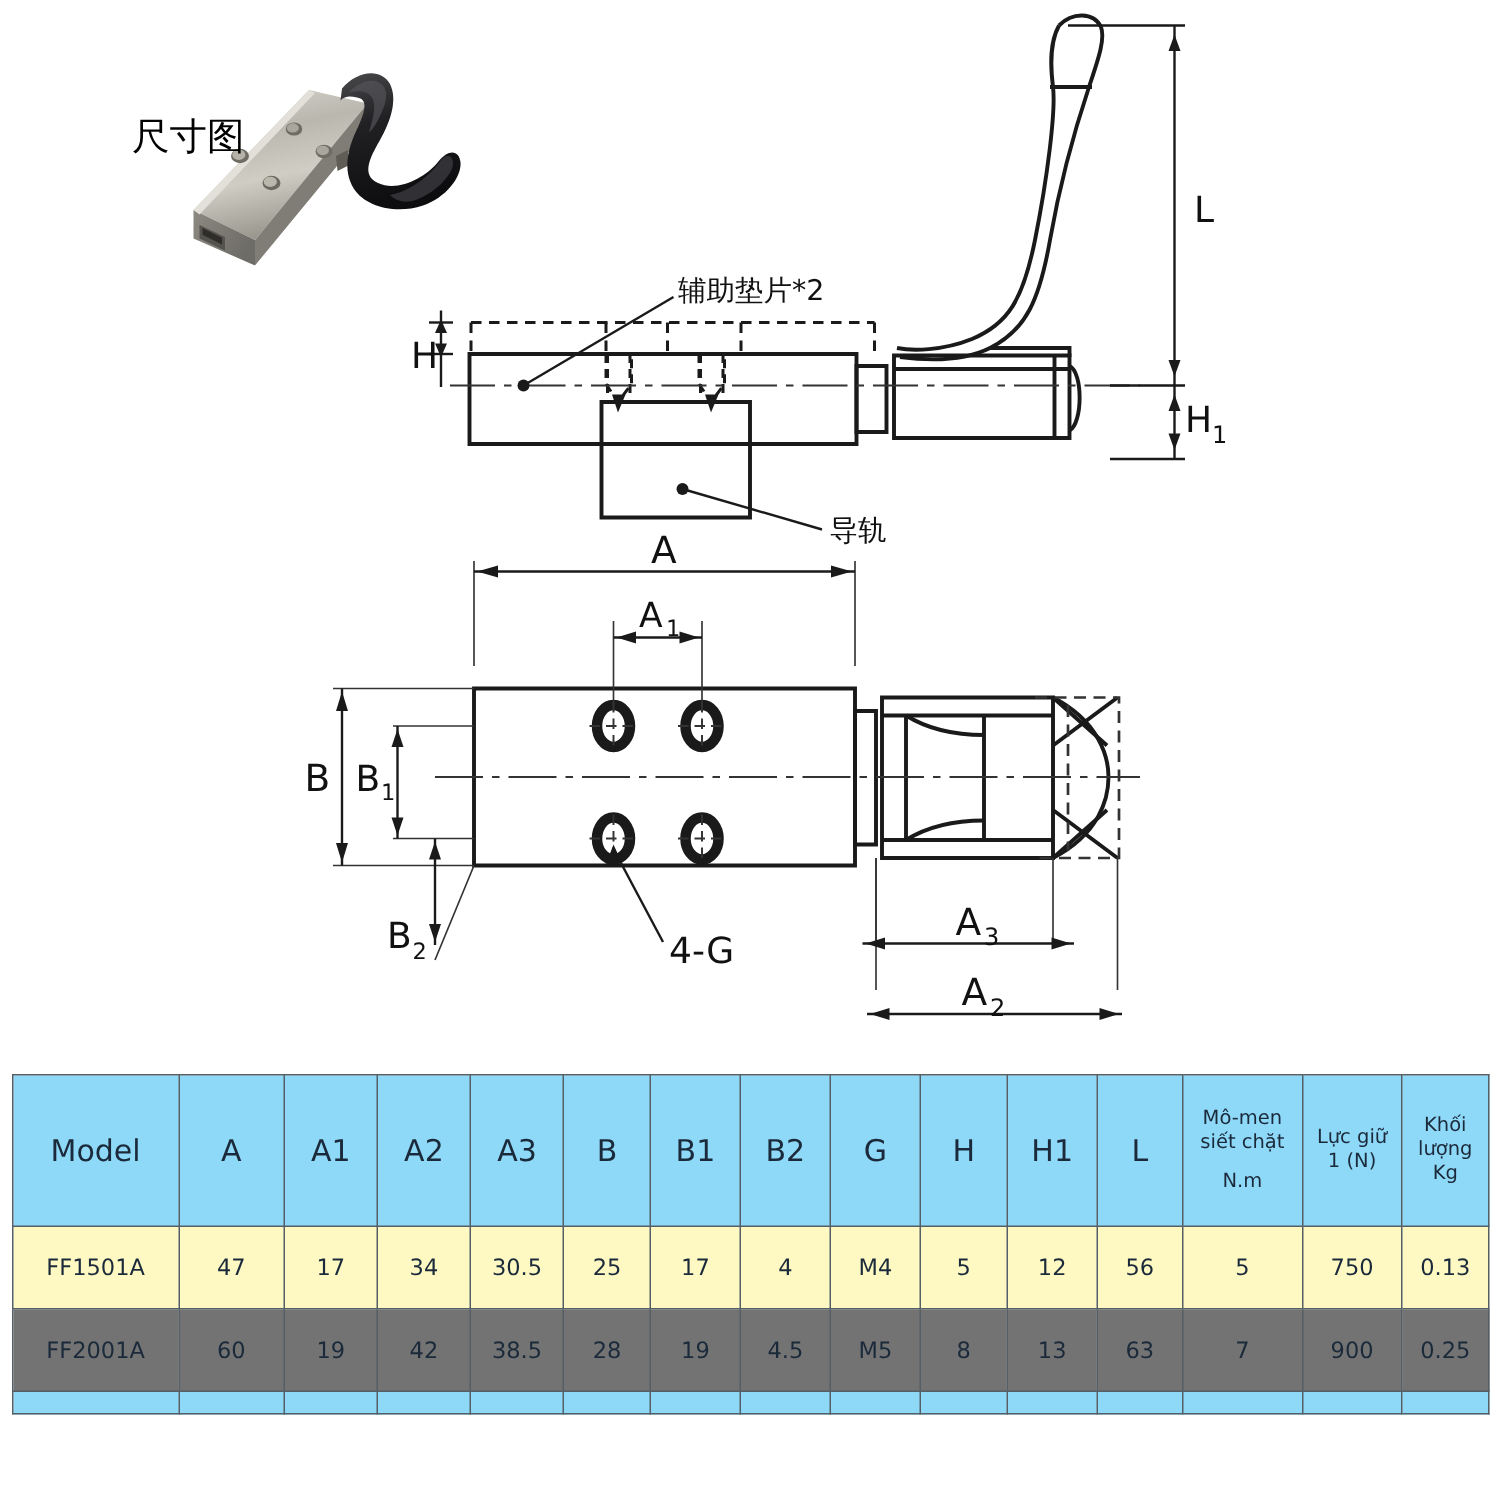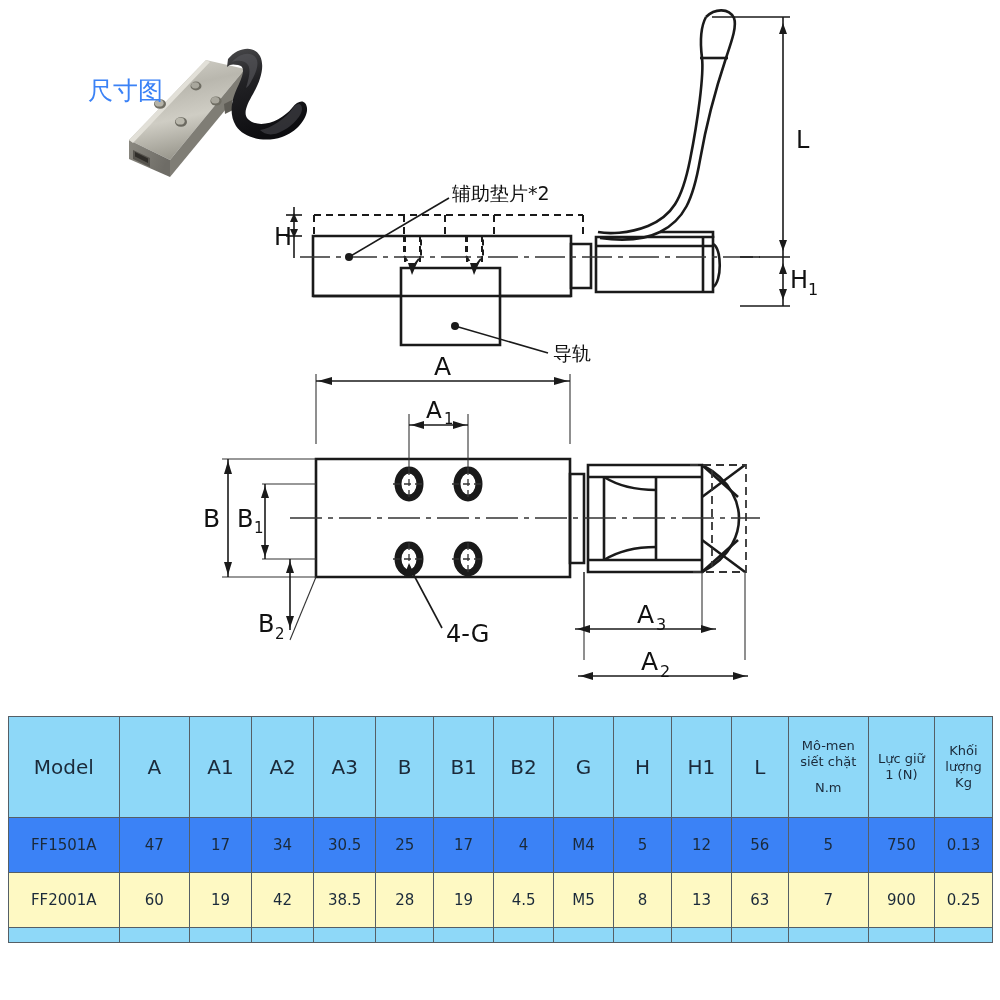--- a/index.html
+++ b/index.html
@@ -14,31 +14,31 @@
     text-align:center;
     vertical-align:middle;
     font-family:"DejaVu Sans",sans-serif;
     font-size:15px;
     color:#1b2a3a;
     padding:0;
     line-height:1.25;
   }
   .spec-table thead th{background:#8ed8f8;height:100px;font-weight:normal;font-size:20px;}
   .spec-table thead th.small{font-size:13px;}
-  .spec-table tbody td{height:54px;background:#3b82f6;}
-  .spec-table tbody tr.alt td{background:#fef9c3;}
+  .spec-table tbody td{height:54px;background:#fef9c3;}
+  .spec-table tbody tr.alt td{background:#737373;}
   .spec-table tbody tr.cut td{height:14px;background:#8ed8f8;}
   .hdr-stack{display:flex;flex-direction:column;justify-content:center;align-items:center;height:100%;}
   .hdr-stack span{display:block;}
   .hdr-gap{margin-top:9px;text-align:right;}
   .model-col{font-size:16px;}
 
   
   .photo{position:absolute;left:120px;top:42px;width:215px;height:135px;}
-  .label-chi{position:absolute;font-family:Liberation Mono, monospace;color:#3b82f6;}
+  .label-chi{position:absolute;font-family:Liberation Mono, monospace;color:#000000;}
 </style>
 </head>
 <body>
 
 <div class="stage">
 
   <svg class="photo" viewBox="0 0 215 135">
     <defs>
       <linearGradient id="metalg" x1="0" y1="0" x2="0.25" y2="1">
         <stop offset="0" stop-color="#d8d6ce"></stop>

